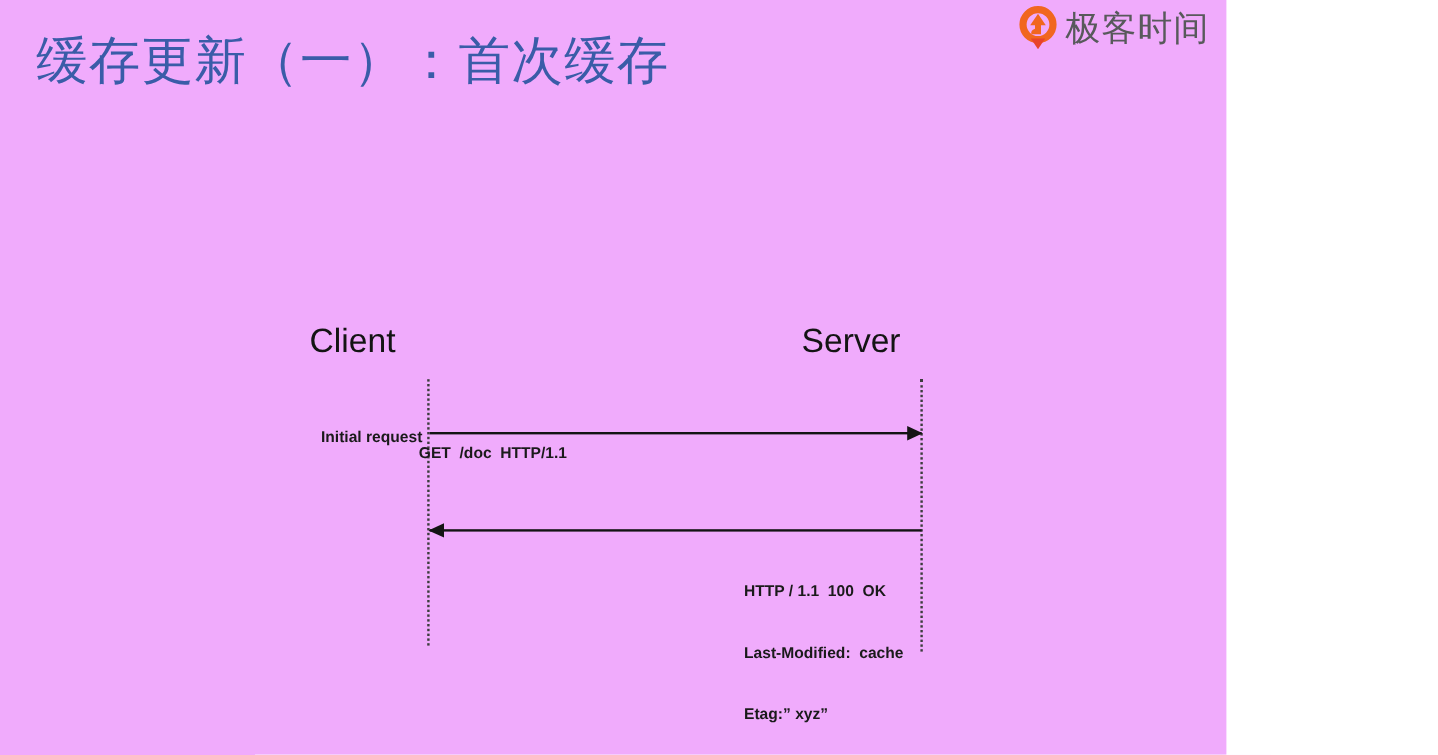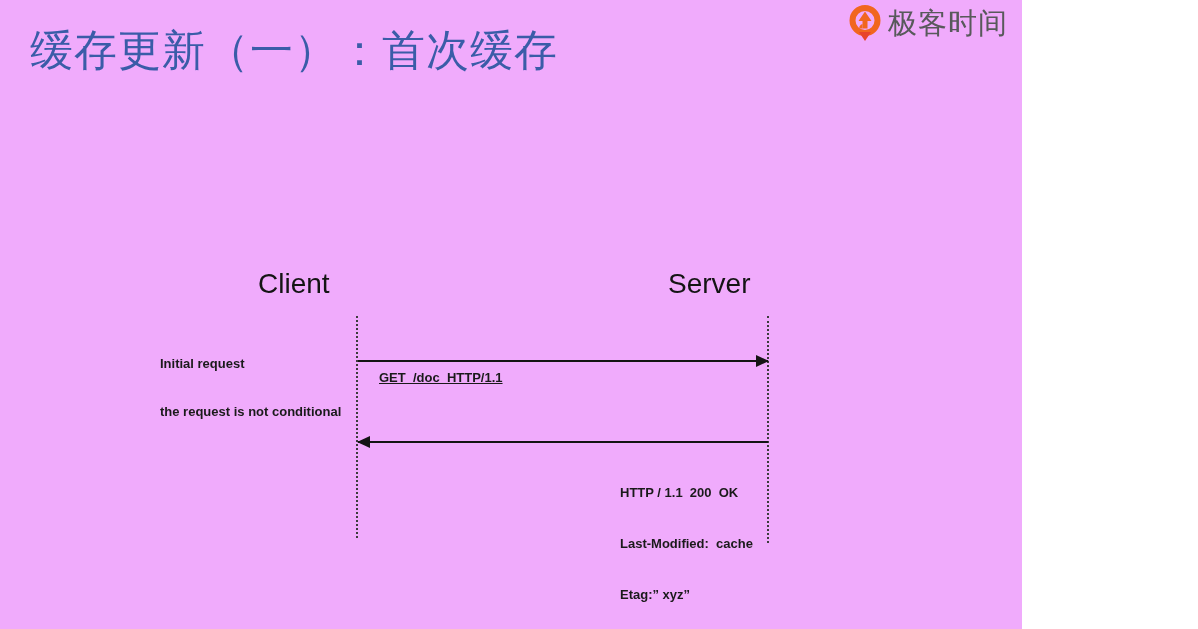--- a/index.html
+++ b/index.html
@@ -87,22 +87,23 @@
     font-size: 13px;
     font-weight: 700;
     color: #1a1a1a;
     line-height: 16px;
     white-space: pre;
   }
   .note-request {
     left: 160px;
     top: 324px;
     width: 192px;
+    text-align: right;
   }
-  .label-request { left: 379px; top: 370px; text-decoration: underline; }
+  .label-request { left: 349px; top: 370px; }
   .label-response { left: 620px; top: 450px; line-height: 17px; }
   .note-response { left: 776px; top: 424px; }
 </style>
 </head>
 <body>
 
 <div class="slide">
 
   <h1 class="slide-title">缓存更新（一）：首次缓存</h1>
 
@@ -121,29 +122,28 @@
 
   <div class="lifeline lifeline-client"></div>
   <div class="lifeline lifeline-server"></div>
 
   <div class="msg-arrow arrow-request">
     <span class="head head-right"></span>
   </div>
 
   <div class="note note-request">
     <div>Initial request</div>
-    <div>the request is not conditional</div>
   </div>
 
   <div class="msg-label label-request">GET  /doc  HTTP/1.1</div>
 
   <div class="msg-arrow arrow-response">
     <span class="head head-left"></span>
   </div>
 
   <div class="msg-label label-response">
-    <div>HTTP / 1.1  200  OK</div>
+    <div>HTTP / 1.1  100  OK</div>
     <div>Last-Modified:  cache</div>
     <div>Etag:” xyz”</div>
   </div>
 
 
 </div>
 
 </body></html>

